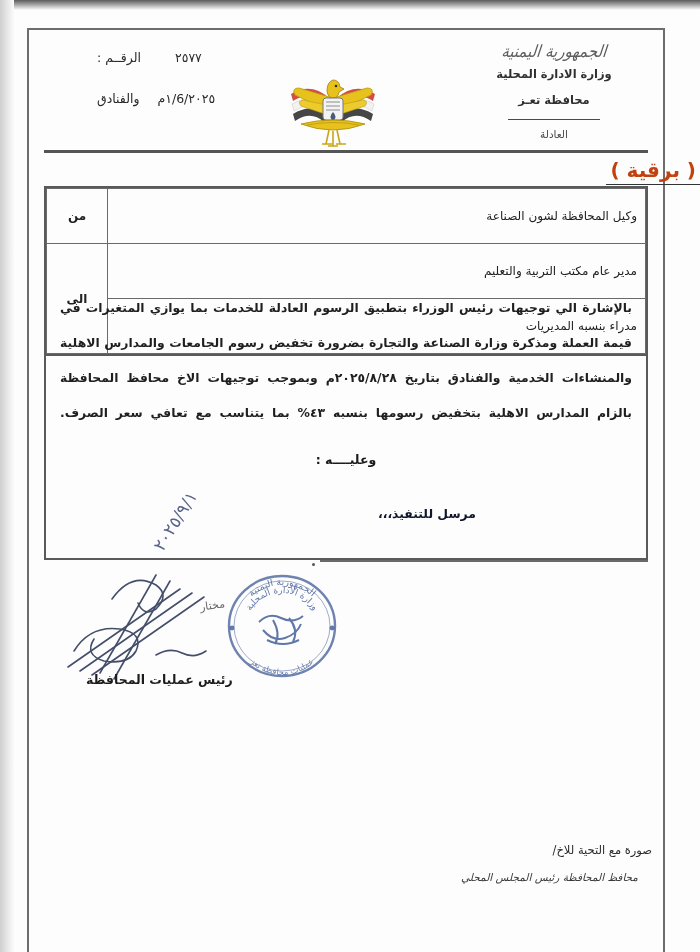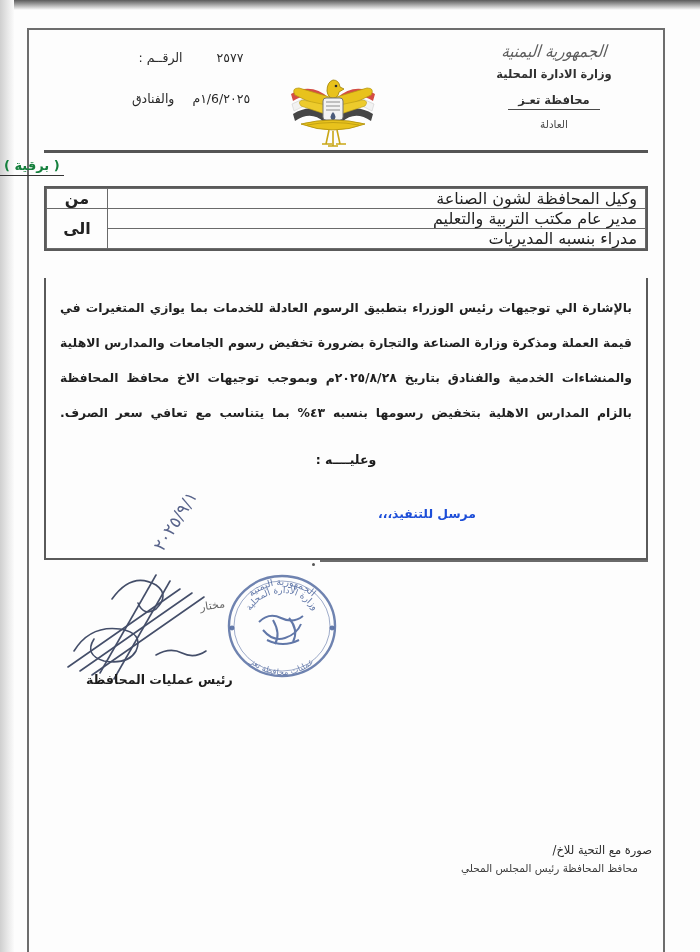--- a/index.html
+++ b/index.html
@@ -62,21 +62,21 @@
     width: 210px;
     text-align: left;
     direction: rtl;
   }
   .hdr-line {
     font-size: 12.5px;
     color: #2a2a2a;
     letter-spacing: .5px;
     white-space: nowrap;
     margin-bottom: 26px;
-    text-align: center;
+    text-align: left;
     padding-right: 22px;
   }
   .hdr-right {
     position: absolute;
     right: 16px;
     top: 8px;
     width: 190px;
     text-align: center;
   }
   .rep-title {
@@ -96,21 +96,21 @@
     font-weight: bold;
   }
   .gov-line {
     font-size: 11.5px;
     color: #303030;
     margin-bottom: 8px;
     font-weight: bold;
     letter-spacing: 3px;
     border-bottom: 1.4px solid #4a4a4a;
     display: inline-block;
-    padding: 0 10px 2px 10px;
+    padding: 0 10px 12px 10px;
   }
   .dept-line {
     font-size: 10.5px;
     color: #4a4a4a;
   }
 
   
   .emblem {
     position: absolute;
     right: 280px;
@@ -127,46 +127,46 @@
     width: 604px;
     height: 3px;
     background: #555;
   }
 
   
   .telegram-title {
     position: absolute;
     left: 0; right: 0;
     top: 158px;
-    text-align: left;
-    font-size: 13px;
-    font-weight: bold;
-    color: #15803d;
+    text-align: right;
+    font-size: 20px;
+    font-weight: bold;
+    color: #c2410c;
   }
   .telegram-title span {
     border-bottom: 1.6px solid #333;
     padding: 0 4px 2px 4px;
   }
 
   
   .addr-table {
     position: absolute;
     left: 44px;
     top: 186px;
     width: 604px;
     border: 2px solid #5a5a5a;
     border-collapse: collapse;
     box-sizing: border-box;
   }
   .addr-table table { width: 100%; border-collapse: collapse; }
   .addr-table td {
     border: 1px solid #6a6a6a;
-    font-size: 16px;
+    font-size: 12px;
     color: #222;
-    padding: 0 8px;
+    padding: 20px 8px;
     vertical-align: middle;
   }
   .lbl-cell {
     width: 44px;
     text-align: center;
     font-weight: bold;
     font-size: 12.5px;
   }
   .val-cell { text-align: right; }
 
@@ -205,21 +205,21 @@
     text-align: justify;
     font-weight: bold;
     margin: 0;
   }
   .dispatch {
     position: absolute;
     right: 170px;
     top: 228px;
     font-size: 12.4px;
     font-weight: bold;
-    color: #1d4ed8;
+    color: #0f172a;
   }
 
   
   .sig-rule {
     position: absolute;
     left: 320px;
     top: 560px;
     width: 328px;
     height: 1.5px;
     background: #6a6a6a;
@@ -284,26 +284,27 @@
   .footer {
     position: absolute;
     right: 48px;
     top: 843px;
     text-align: right;
     direction: rtl;
   }
   .footer .f1 {
     font-size: 11.5px;
     color: #2b2b2b;
-    margin-bottom: 5px;
+    margin-bottom: 14px;
   }
   .footer .f2 {
     font-size: 10.5px;
     color: #3a3a3a;
     padding-right: 14px;
+    font-style: italic;
   }
 </style>
 </head>
 <body>
 
 <div class="scan"></div>
 <div class="scan-edge-top"></div>
 <div class="scan-edge-left"></div>
 
 <div class="page-frame"></div>

